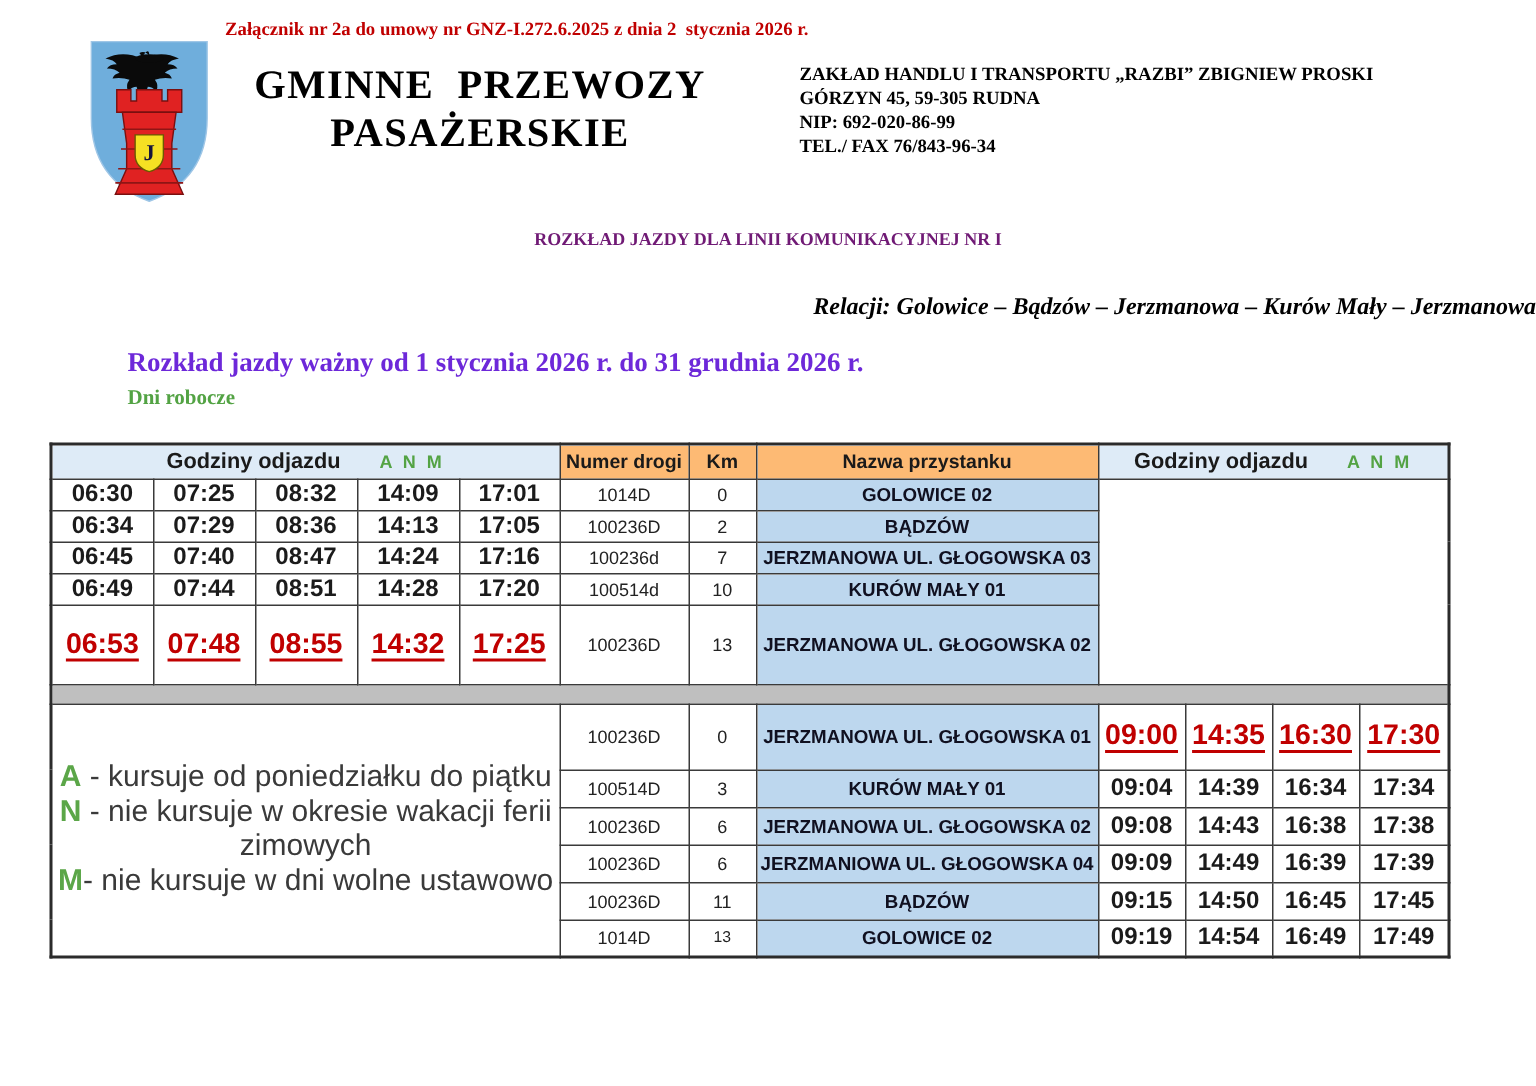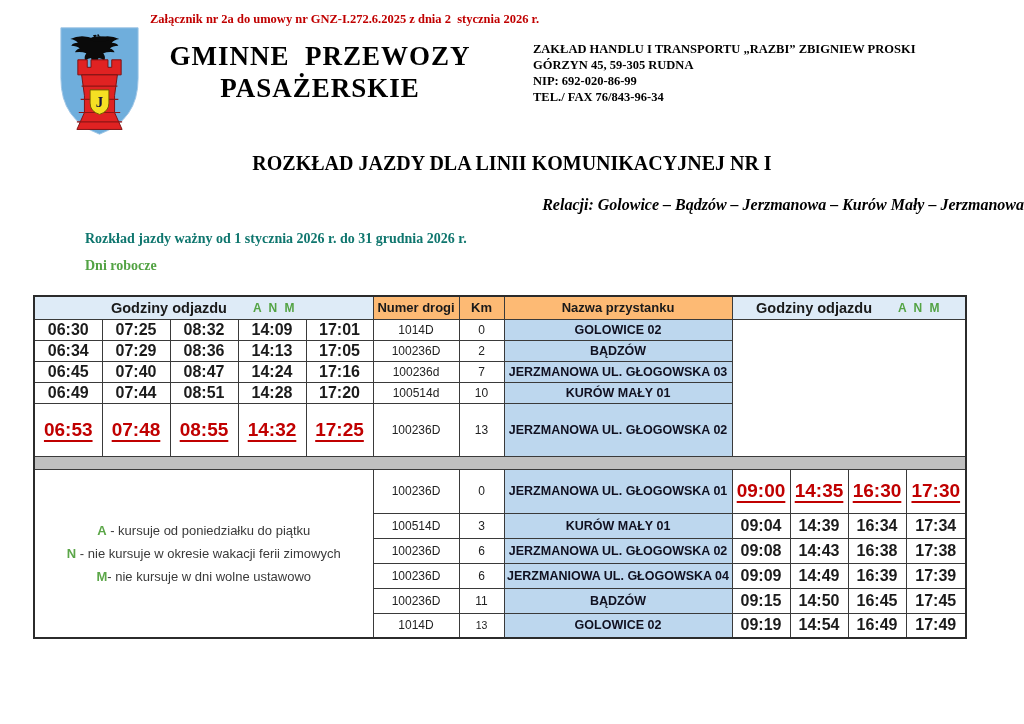--- a/index.html
+++ b/index.html
@@ -11,25 +11,25 @@
         font-weight:bold;font-size:12.5px;color:#c00000;white-space:pre;}
   .crest{position:absolute;left:57px;top:24px;width:85px;height:113px;}
   .org-title{position:absolute;left:145px;top:40px;width:350px;text-align:center;
         font-family:"Liberation Serif",serif;font-weight:bold;font-size:27px;line-height:32px;
         letter-spacing:1px;color:#000;}
   .org-title .l1{white-space:pre;}
   .company-info{position:absolute;left:533px;top:41px;font-family:"Liberation Serif",serif;
         font-weight:bold;font-size:12.5px;line-height:16px;color:#000;}
 
   .main-title{position:absolute;left:0;top:152px;width:1024px;text-align:center;
-        font-family:"Liberation Serif",serif;font-weight:bold;font-size:20px;color:#000000;}
+        font-family:"Liberation Serif",serif;font-weight:bold;font-size:12px;color:#701a75;}
   .relation{position:absolute;left:0;top:196px;width:1024px;text-align:right;
         font-family:"Liberation Serif",serif;font-weight:bold;font-style:italic;font-size:16px;color:#000;}
   .validity{position:absolute;left:85px;top:231px;font-family:"Liberation Serif",serif;
-        font-weight:bold;font-size:14px;color:#0f766e;}
+        font-weight:bold;font-size:18px;color:#6d28d9;}
   .day-type{position:absolute;left:85px;top:258px;font-family:"Liberation Serif",serif;
         font-weight:bold;font-size:14px;color:#53a344;}
 
   
   table.tt{position:absolute;left:33px;top:295px;width:932px;border-collapse:collapse;
         table-layout:fixed;border:2px solid #2b2b2b;}
   table.tt td{border:1px solid #3a3a3a;padding:0;text-align:center;vertical-align:middle;overflow:hidden;}
 
   tr.h-header{height:23px;}
   tr.h-n1{height:21px;padding-left:44px;}
@@ -48,21 +48,21 @@
   td.time-red{font-weight:bold;font-size:19px;color:#c00000;}
   td.time-red span{text-decoration:underline;text-decoration-thickness:2px;text-underline-offset:4px;}
   td.road{font-size:12px;color:#222;}
   td.km{font-size:12px;color:#222;}
   td.km-sm{font-size:10.5px;color:#222;}
   td.stop{background:#bdd7ee;font-weight:bold;font-size:12.5px;color:#101020;}
   td.empty-cell{background:#ffffff;}
   td.sep{background:#bfbfbf;}
 
   td.legend-cell{background:#ffffff;text-align:left;vertical-align:middle;padding-left:7px;}
-  .legend-line{font-size:13px;color:#3a3a3a;line-height:23px;font-weight:normal;}
+  .legend-line{font-size:20px;color:#3a3a3a;line-height:23px;font-weight:normal;}
   .legend-sym{color:#5ba648;font-weight:bold;}
 
   
 </style>
 </head>
 <body>
 
 <div class="page">
 
   <div class="attachment-note">Załącznik nr 2a do umowy nr GNZ-I.272.6.2025 z dnia 2  stycznia 2026 r.</div>

